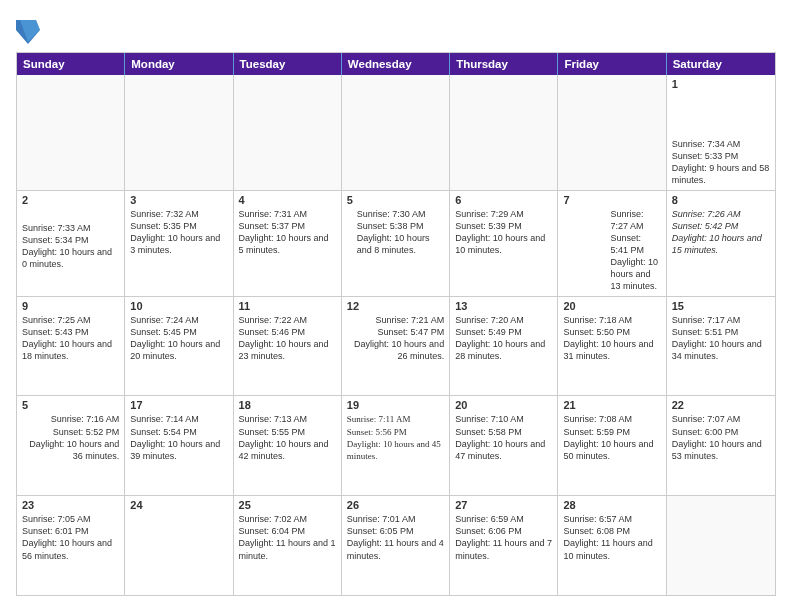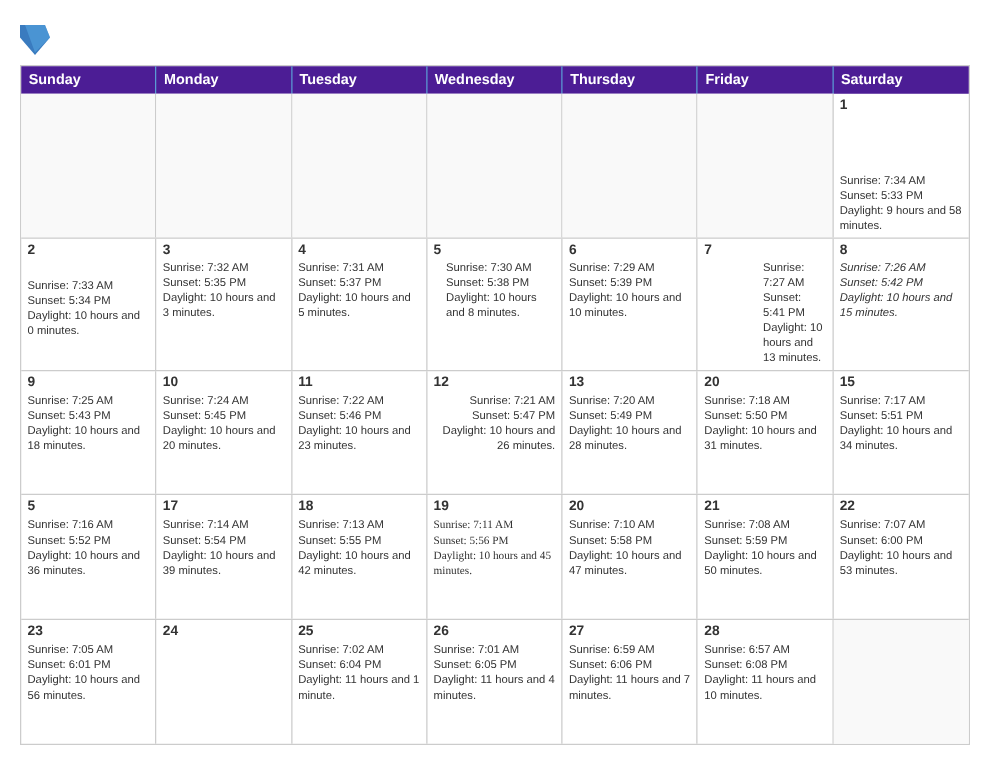--- a/index.html
+++ b/index.html
@@ -243,21 +243,21 @@
           <div class="cal-cell">
             <span class="day-num">15</span>
             <div class="day-info" style="white-space: pre-line;">Sunrise: 7:17 AM
 Sunset: 5:51 PM
 Daylight: 10 hours and 34 minutes.</div>
           </div>
         </div>
         <div class="cal-row">
           <div class="cal-cell">
             <span class="day-num">5</span>
-            <div class="day-info" style="white-space: pre-line;">Sunrise: 7:16 AM
+            <div class="day-info" style="white-space: pre-line; text-align: right;">Sunrise: 7:16 AM
 Sunset: 5:52 PM
 Daylight: 10 hours and 36 minutes.</div>
           </div>
           <div class="cal-cell">
             <span class="day-num">17</span>
             <div class="day-info" style="white-space: pre-line;">Sunrise: 7:14 AM
 Sunset: 5:54 PM
 Daylight: 10 hours and 39 minutes.</div>
           </div>
           <div class="cal-cell">

